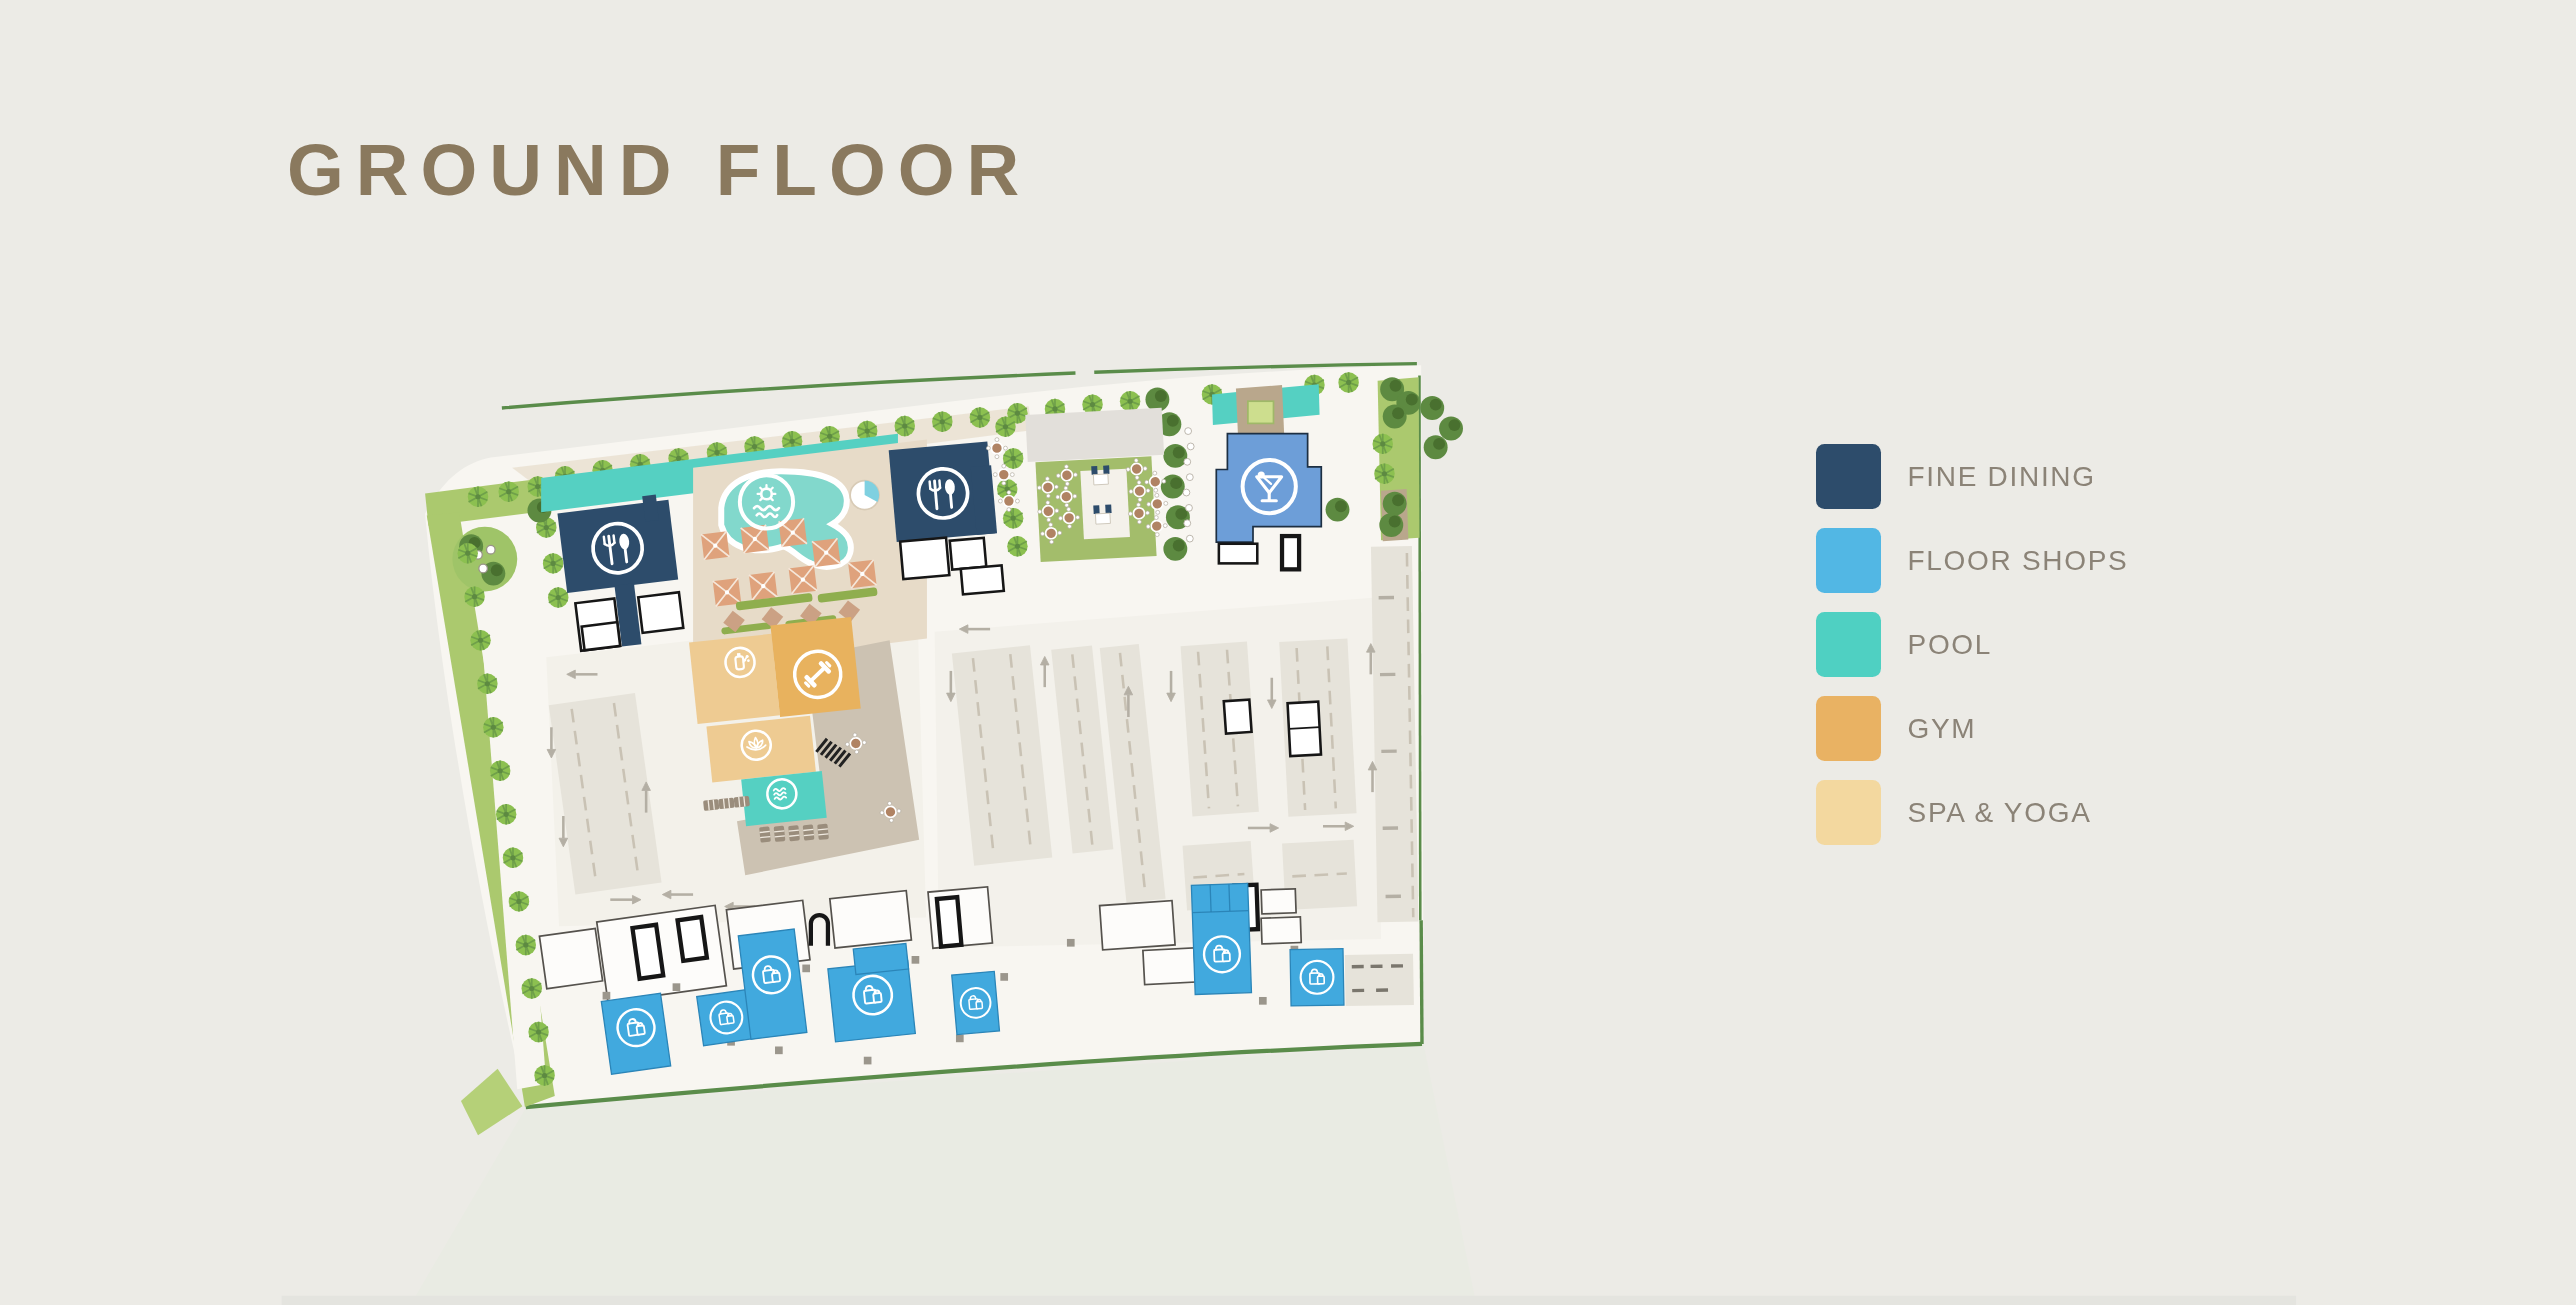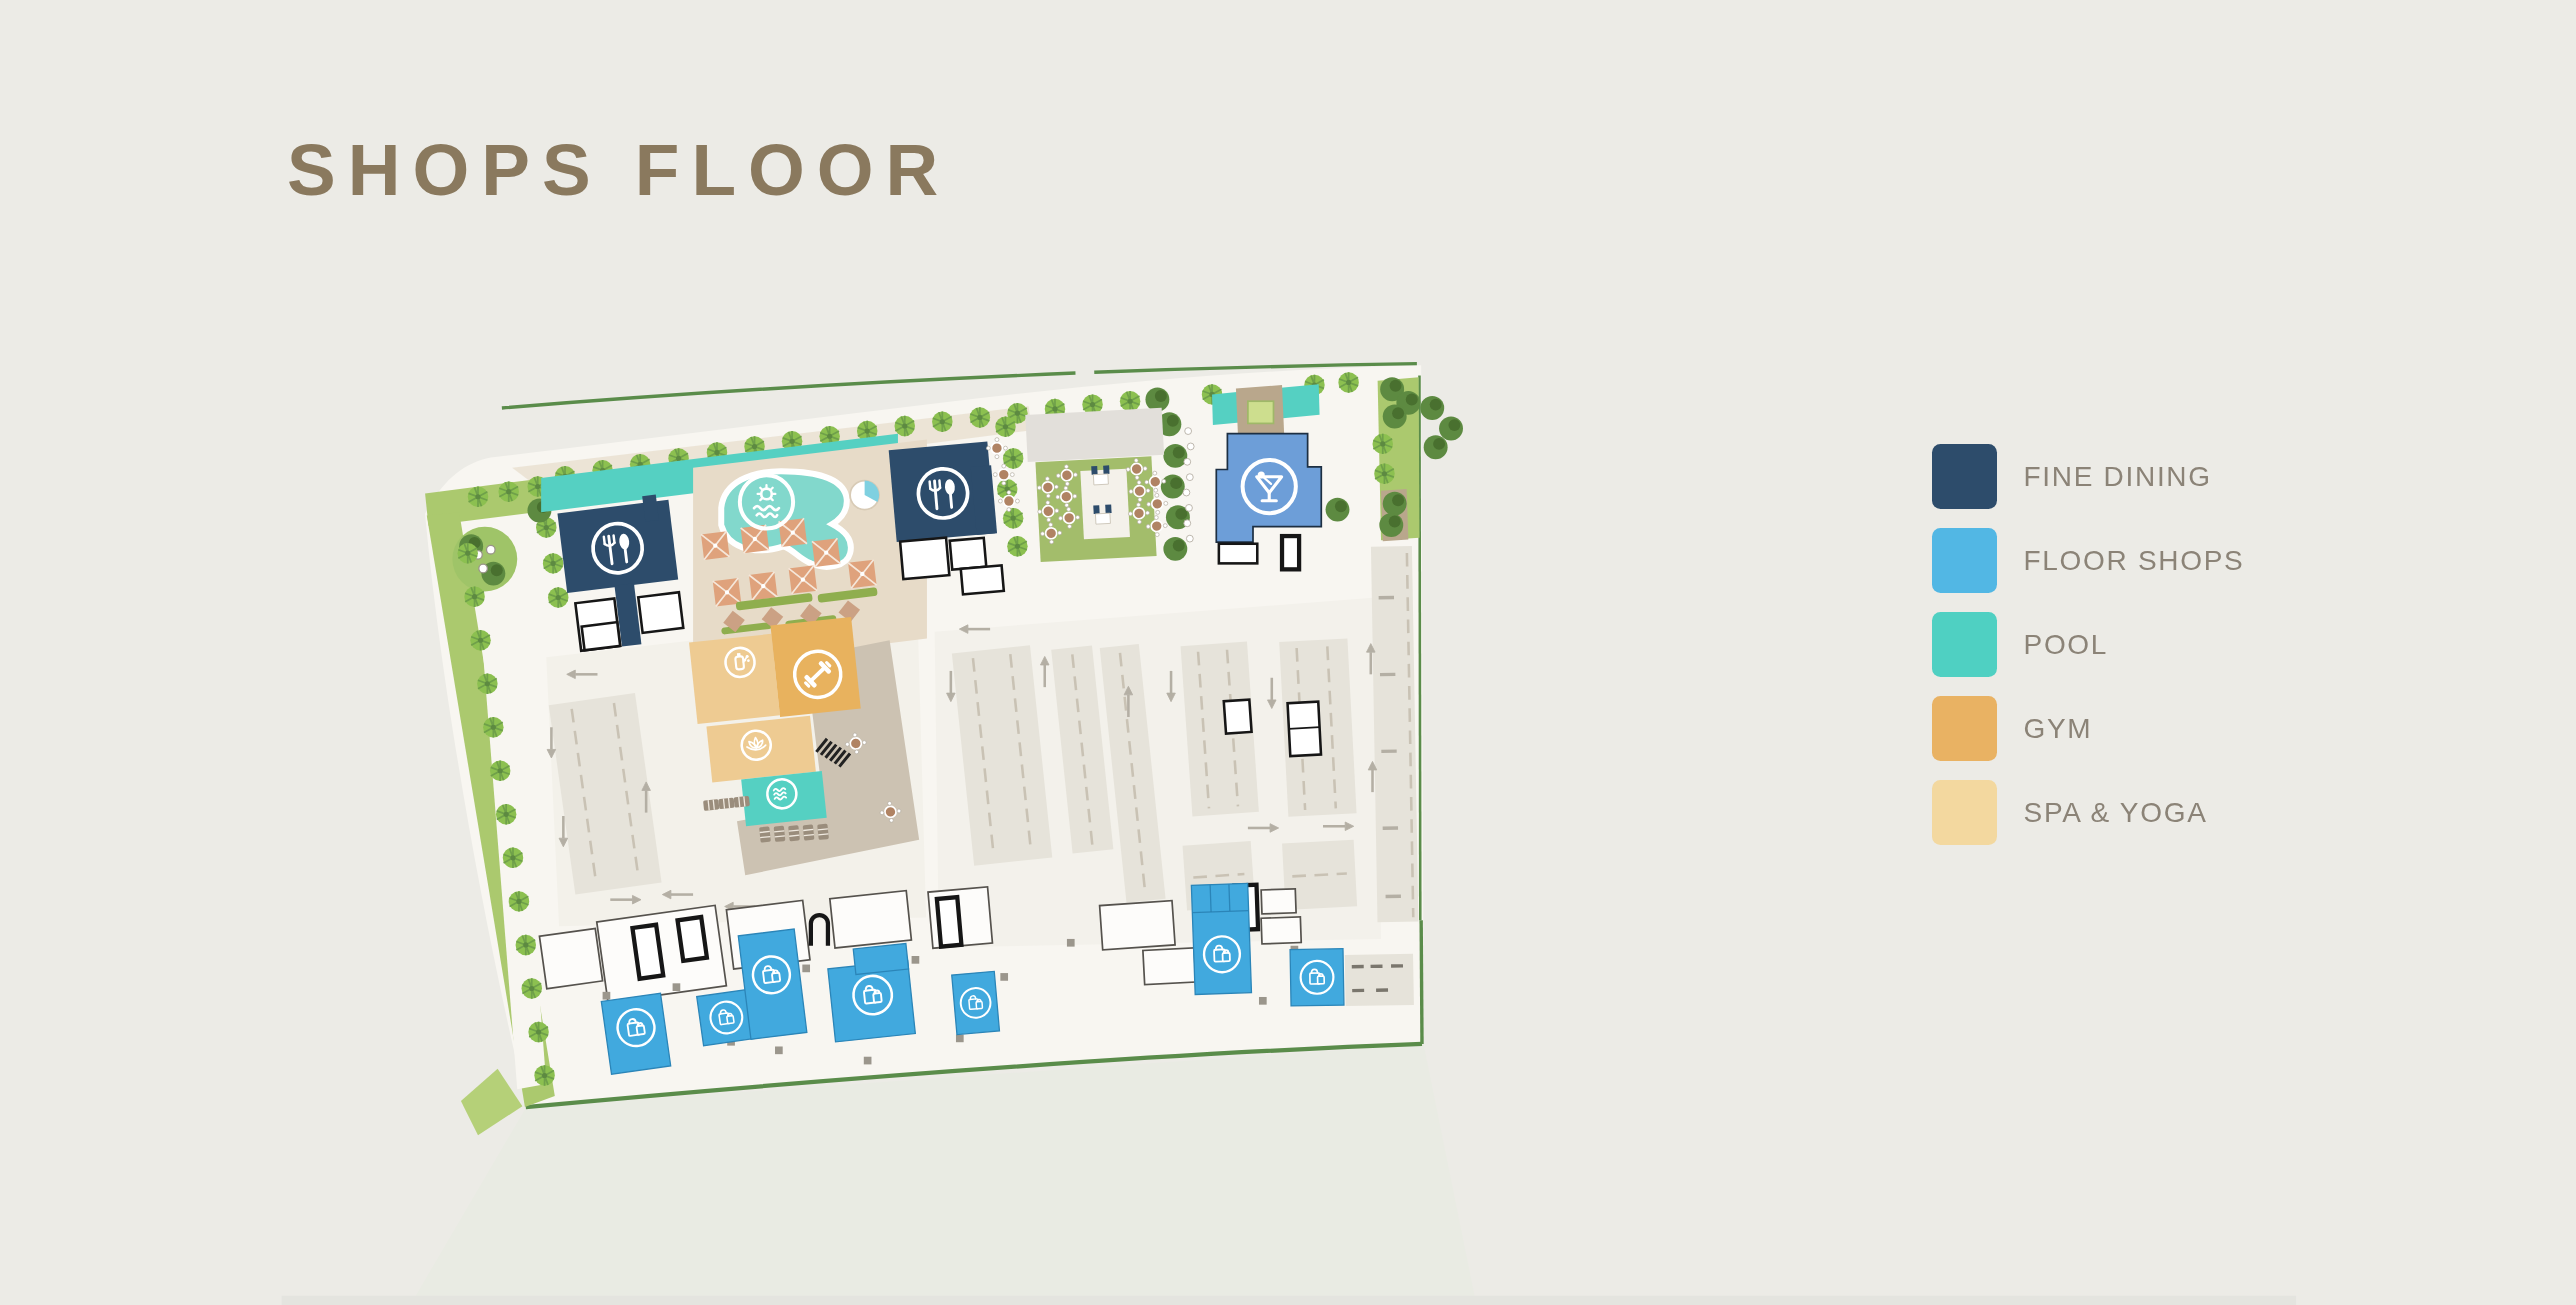--- a/index.html
+++ b/index.html
@@ -1,21 +1,21 @@
 <!DOCTYPE html>
 <html style="--page-bg: #ecebe6; --title-color: #8a795e; --legend-text: #8b8377; --site-fill: #f8f6f1; --fine-dining: #2d4c6b; --coffee-bar: #6d9ed8; --retail: #41a9de; --pool: #55d0c2; --pool-light: #82d8cc; --patio-green: #a3bd6b; --gym: #e8b25e; --spa: #eecb92; --landscape-green: #abc96e; --palm-green: #8cc050; --tree-dark: #5d8a41; --boundary-green: #5a8c4a; --parking-fill: #e6e3da; --deck-tan: #e7dbc8; --terrace: #ccc2b2; --umbrella: #dfa27c; --walk-brown: #b9a78c; --icon-white: #ffffff; --arrow-gray: #b4afa4;font-size:13.7px"><head>
 <meta charset="utf-8">
 <style>
   html,body{margin:0;padding:0;}
   .stage{position:relative;width:2576px;height:1306px;background:var(--page-bg,#ecebe6);
          font-family:"Liberation Sans",sans-serif;overflow:hidden;}
   .page-title{position:absolute;left:287px;top:128px;margin:0;
     font-size:73px;font-weight:bold;letter-spacing:12px;color:var(--title-color,#8a795e);}
   .plan-svg{position:absolute;left:0;top:0;width:2576px;height:1306px;}
-  .legend{position:absolute;left:1932px;top:444px;}
+  .legend{position:absolute;left:1816px;top:444px;}
   .legend-item{display:flex;align-items:center;margin-bottom:19px;height:65px;}
   .swatch{width:65px;height:65px;border-radius:8.5px;flex:0 0 auto;}
   .legend-label{margin-left:26.5px;font-size:28px;letter-spacing:1.7px;color:var(--legend-text,#8b8377);}
 
   
   .f-site{fill:var(--site-fill);}       .f-dining{fill:var(--fine-dining);}
   .f-coffee{fill:var(--coffee-bar);}    .f-retail{fill:var(--retail);stroke:#2b85b8;stroke-width:1.5;}
   .f-pool{fill:var(--pool);}            .f-pool-l{fill:var(--pool-light);}
   .f-patio{fill:var(--patio-green);}    .f-gym{fill:var(--gym);}
   .f-spa{fill:var(--spa);}              .f-green{fill:var(--landscape-green);}
@@ -27,21 +27,21 @@
   .s-core{stroke:#161616;fill:#ffffff;}
   .s-thin{stroke:#55524d;stroke-width:2;fill:#fdfcfa;}
   .s-arrow{stroke:var(--arrow-gray);fill:var(--arrow-gray);}
   .tick{fill:#9b968c;}
 </style>
 </head>
 <body>
 
 <div class="stage">
 
-  <h1 class="page-title">SHOPS FLOOR</h1>
+  <h1 class="page-title">GROUND FLOOR</h1>
 
   <svg class="plan-svg" viewBox="0 0 3018 1530" xmlns="http://www.w3.org/2000/svg">
     <defs>
       <g id="palm">
         <circle r="12" fill="var(--palm-green)"></circle>
         <path d="M-11,-4 L11,4 M-4,-11 L4,11 M-11,6 L11,-6 M0,-12 L0,12" stroke="#6fa04a" stroke-width="2"></path>
         <circle r="3" fill="var(--tree-dark)"></circle>
       </g>
       <g id="dtree">
         <circle r="14" fill="var(--tree-dark)"></circle>

